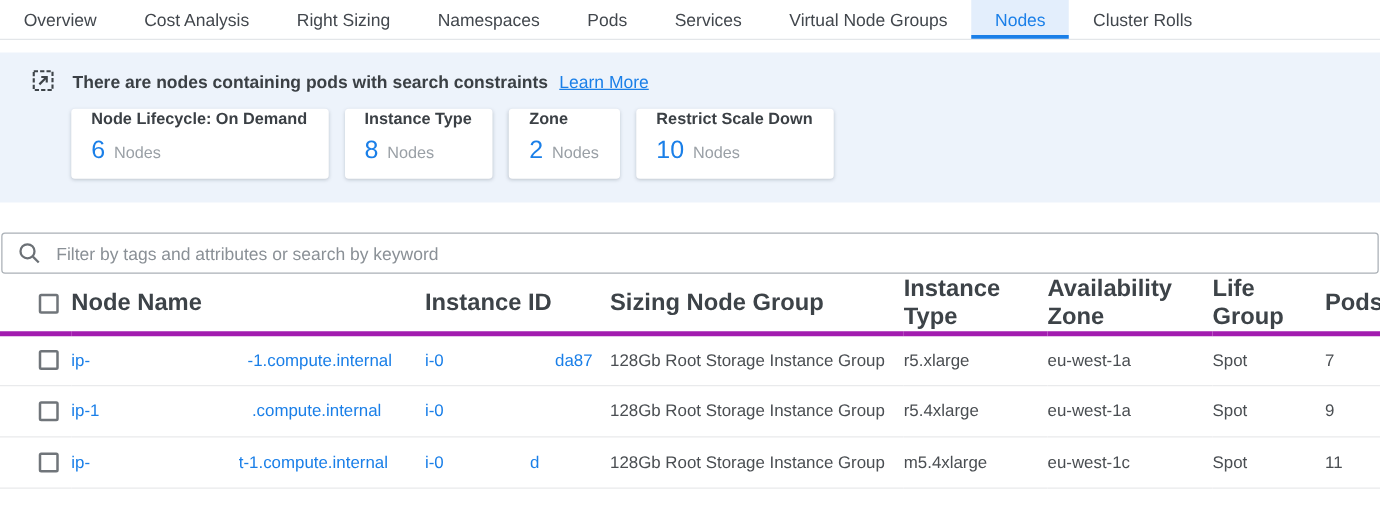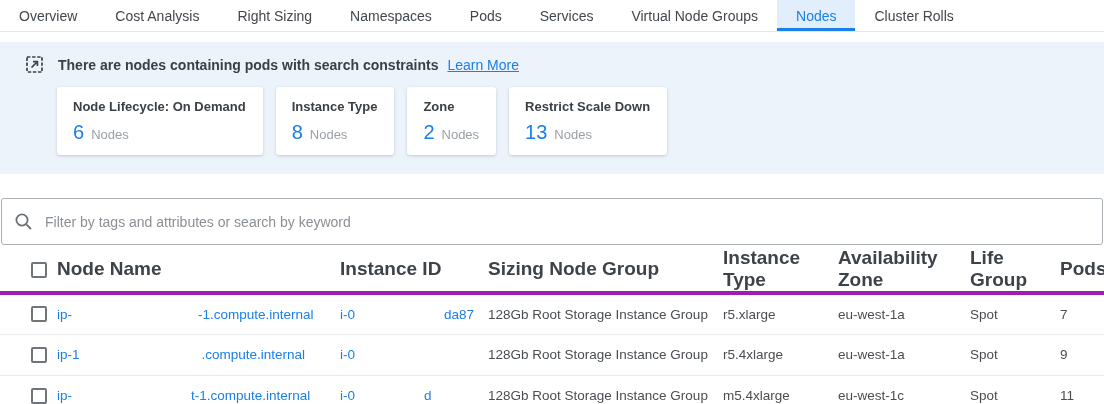--- a/index.html
+++ b/index.html
@@ -28,30 +28,30 @@
 
   
   .banner{background:var(--banner-bg);margin-top:10px;padding:13px 24px 19px 25px;}
   .banner-msg{display:flex;align-items:center;}
   .banner-icon{width:19px;height:19px;flex:0 0 auto;}
   .banner-text{margin-left:14px;font-size:14px;font-weight:700;color:#3b4045;}
   .banner-link{margin-left:9px;font-size:14px;color:var(--accent);text-decoration:underline;cursor:pointer;font-weight:400;}
   .cards{display:flex;margin:13px 0 0 32px;}
   .card{
     background:#fff;border-radius:3px;box-shadow:0 1px 3px rgba(60,70,85,.25);
-    padding:12px 17px 12px 16px;margin-right:13px;min-width:0;cursor:pointer;
+    padding:0 17px 12px 16px;margin-right:13px;min-width:0;cursor:pointer;
   }
   .card-title{font-size:13px;font-weight:700;color:#3b4045;white-space:nowrap;}
   .card-count{margin-top:7px;display:flex;align-items:baseline;}
   .card-count .num{font-size:20px;color:var(--accent);line-height:22px;}
   .card-count .unit{font-size:13px;color:var(--muted);margin-left:7px;}
 
   
   .searchbox{
-    margin:24px 1px 0 1px;height:47px;border:1px solid #aab0b6;border-radius:3px;
+    margin:24px 1px 0 1px;height:33px;border:1px solid #aab0b6;border-radius:3px;
     display:flex;align-items:center;padding:0 12px;background:#fff;
   }
   .search-icon{width:19px;height:19px;flex:0 0 auto;}
   .searchbox input{
     border:none;outline:none;flex:1;margin-left:10px;font-size:14px;color:#44484d;
     font-family:"Liberation Sans",sans-serif;background:transparent;
   }
   .searchbox input::placeholder{color:#8a9096;}
 
   
@@ -121,21 +121,21 @@
     <div class="card">
       <div class="card-title">Zone</div>
       <div class="card-count">
         <span class="num">2</span>
         <span class="unit">Nodes</span>
       </div>
     </div>
     <div class="card">
       <div class="card-title">Restrict Scale Down</div>
       <div class="card-count">
-        <span class="num">13</span>
+        <span class="num">10</span>
         <span class="unit">Nodes</span>
       </div>
     </div>
   </div>
 </div>
 
 <div class="searchbox">
   <svg class="search-icon" viewBox="0 0 19 19">
     <circle cx="8" cy="8" r="5.6" fill="none" stroke="#6b7075" stroke-width="1.8"></circle>
     <path d="M12.3 12.3 L17 17" stroke="#6b7075" stroke-width="1.8"></path>

